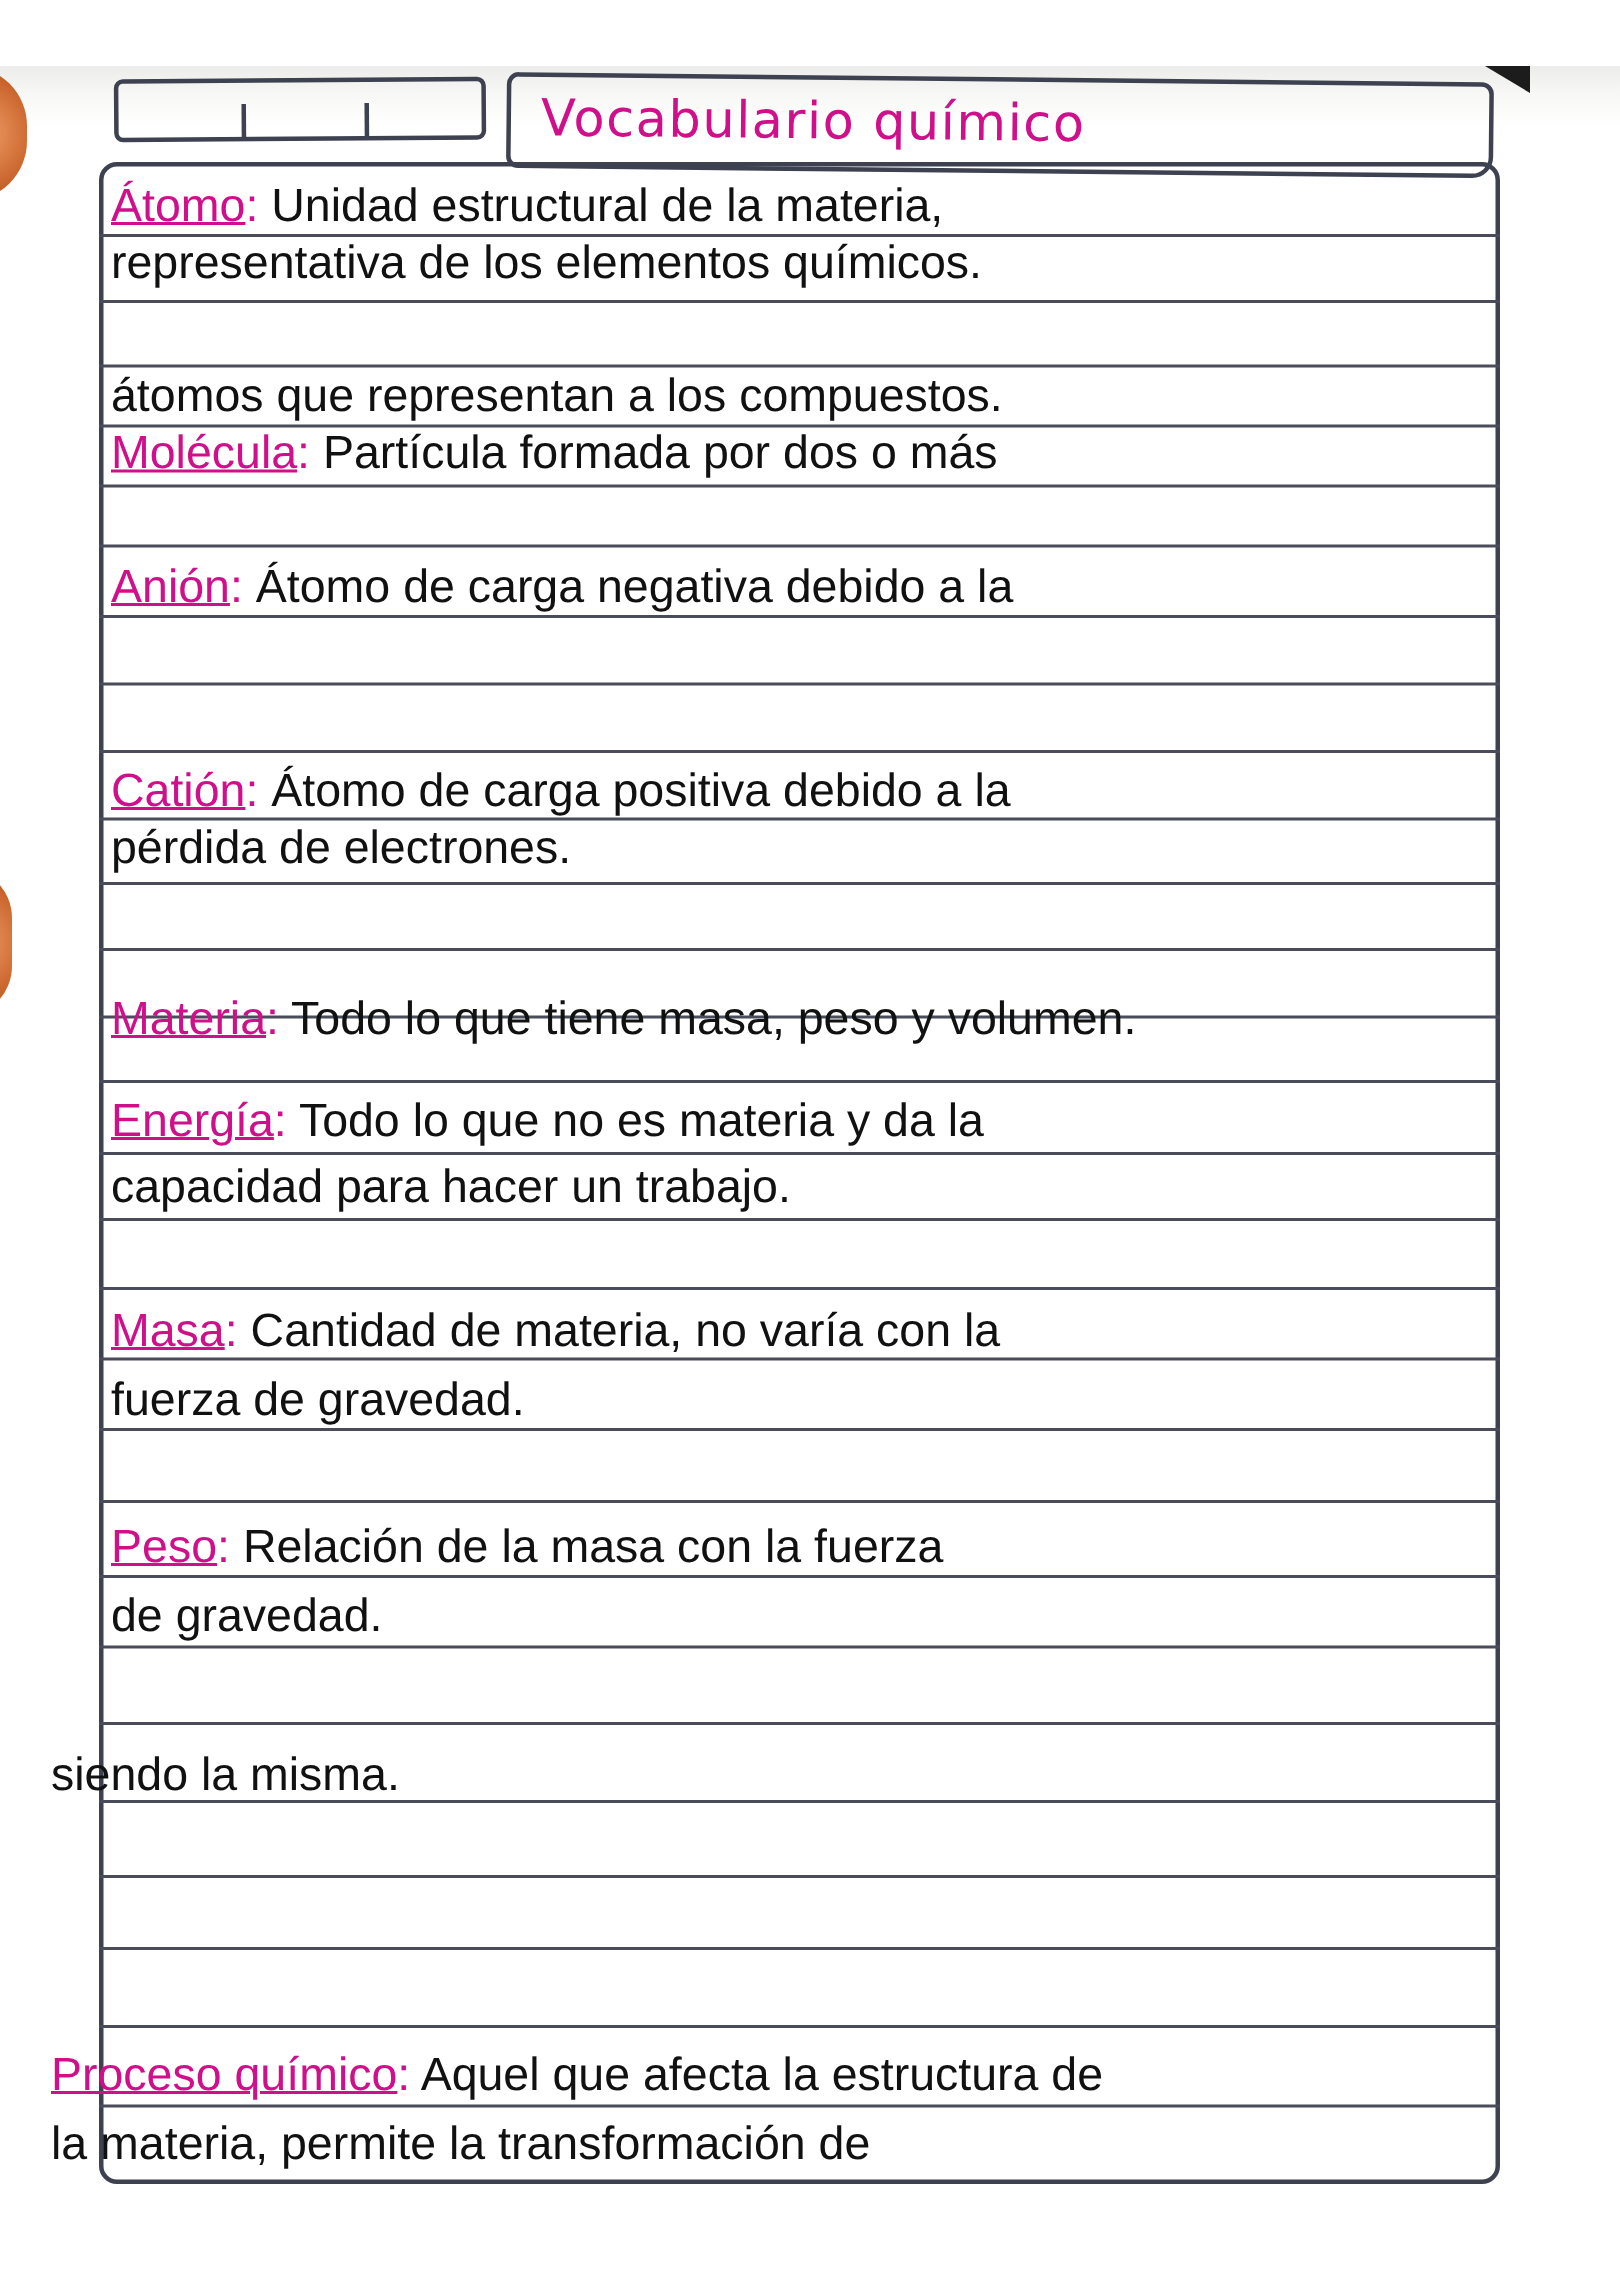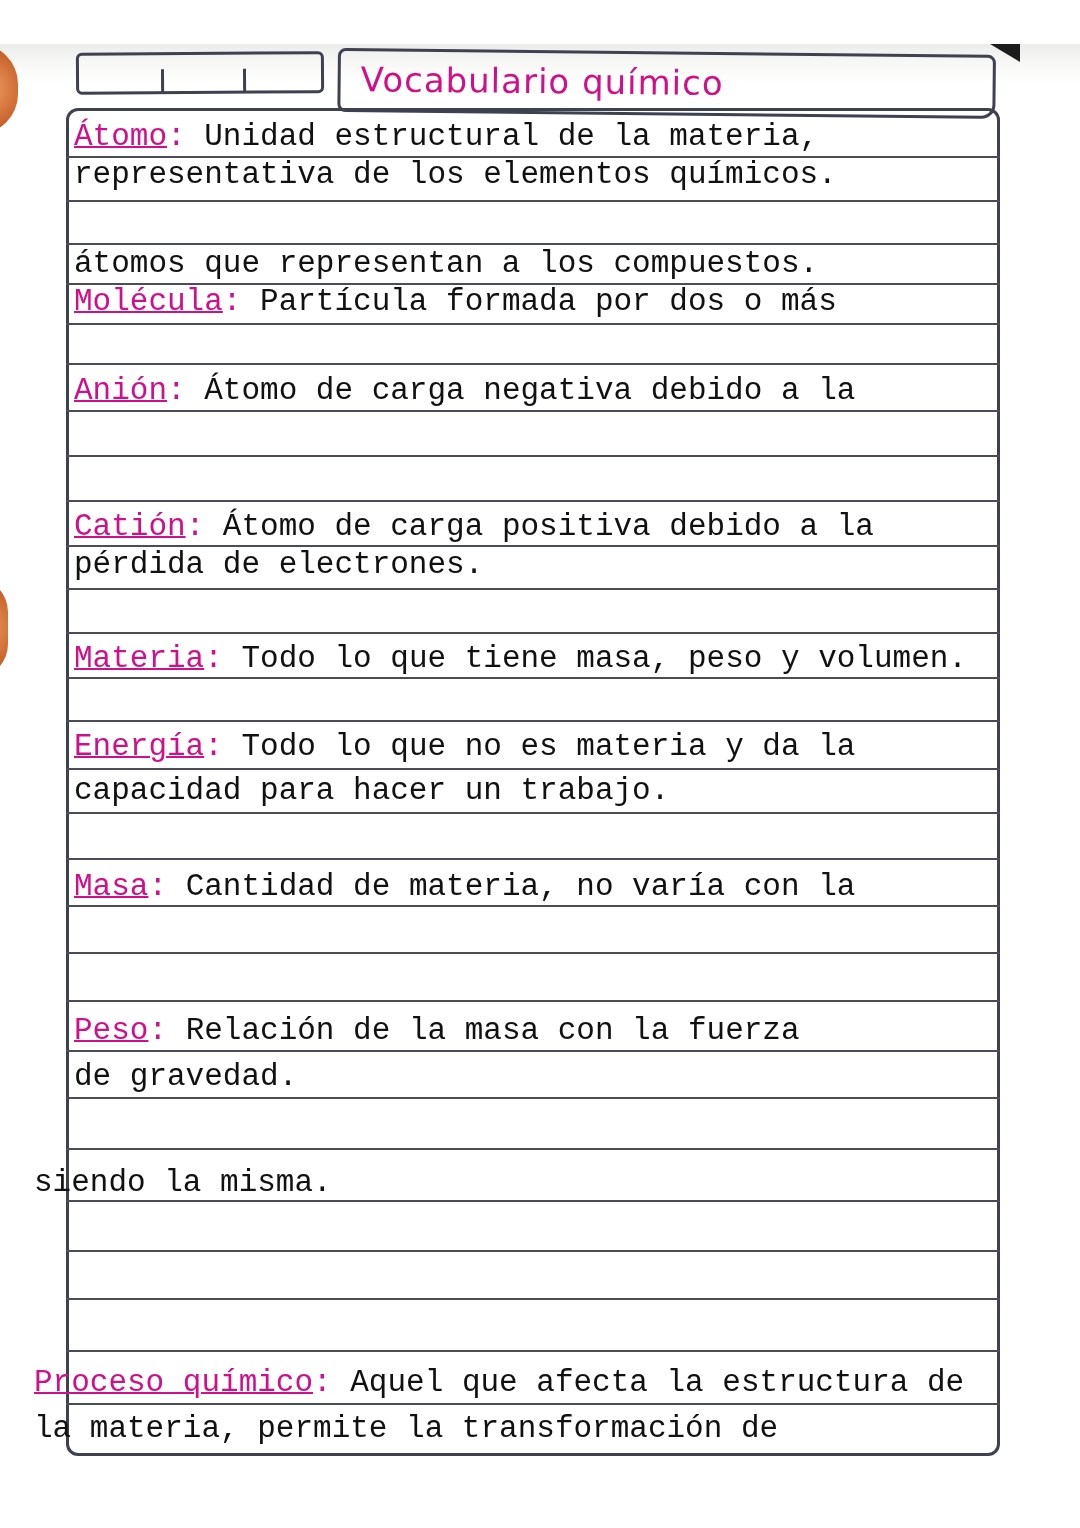--- a/index.html
+++ b/index.html
@@ -50,21 +50,21 @@
   .frame {
     position: absolute; left: 66px; top: 108px; width: 934px; height: 1348px;
     border: 3px solid #3d4150; border-radius: 12px; box-sizing: border-box;
   }
   .rule {
     position: absolute; left: 66px; width: 934px; height: 2px; background: #4a4d59;
   }
   .entry {
     position: absolute; left: 74px; width: 920px;
     font-size: 31px; line-height: 38px; color: #111111;
-    font-family: Liberation Mono, monospace;
+    font-family: Liberation Sans, sans-serif;
   }
   .line { white-space: nowrap; height: 38px; }
   .term {
     color: #d0108a;
     text-decoration: underline; text-decoration-thickness: 2px;
   }
   .colon { color: #d0108a; }
 </style>
 </head>
 <body>
@@ -126,31 +126,32 @@
 
 <div class="entry" style="top:372px">
   <div class="line"><span class="term">Anión</span><span class="colon">:</span> <span>Átomo de carga negativa debido a la</span></div>
 </div>
 
 <div class="entry" style="top:508px">
   <div class="line"><span class="term">Catión</span><span class="colon">:</span> <span>Átomo de carga positiva debido a la</span></div>
   <div class="line"><span>pérdida de electrones.</span></div>
 </div>
 
-<div class="entry" style="top:640px">
+<div class="entry" style="top:660px">
   <div class="line"><span class="term">Materia</span><span class="colon">:</span> <span>Todo lo que tiene masa, peso y volumen.</span></div>
 </div>
 
 <div class="entry" style="top:728px">
   <div class="line"><span class="term">Energía</span><span class="colon">:</span> <span>Todo lo que no es materia y da la</span></div>
   <div class="line" style="margin-top:6px"><span>capacidad para hacer un trabajo.</span></div>
 </div>
 
 <div class="entry" style="top:868px">
   <div class="line"><span class="term">Masa</span><span class="colon">:</span> <span>Cantidad de materia, no varía con la</span></div>
+  <div class="line" style="margin-top:8px"><span>fuerza de gravedad.</span></div>
 </div>
 
 <div class="entry" style="top:1012px">
   <div class="line"><span class="term">Peso</span><span class="colon">:</span> <span>Relación de la masa con la fuerza</span></div>
   <div class="line" style="margin-top:8px"><span>de gravedad.</span></div>
 </div>
 
 <div class="entry" style="top:1160px; left:34px">
   <div class="line" style="margin-top:4px"><span>siendo la misma.</span></div>
 </div>

